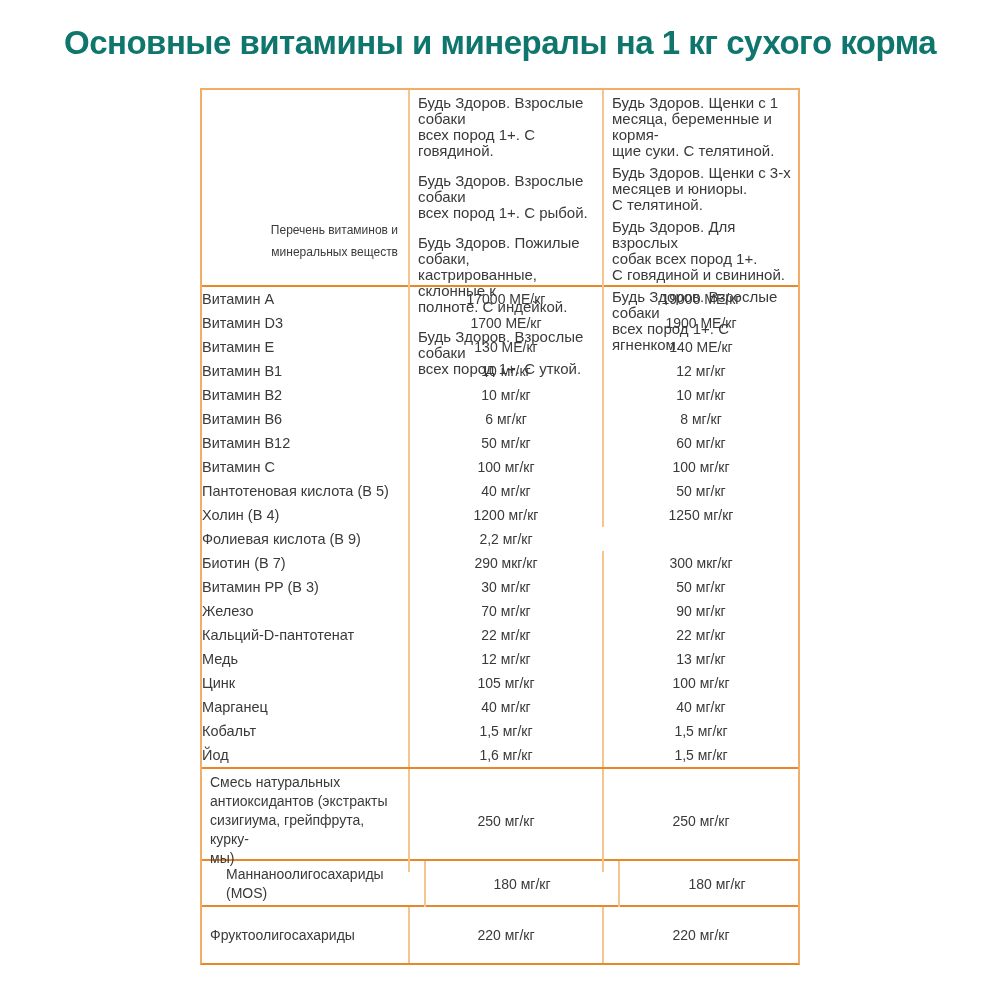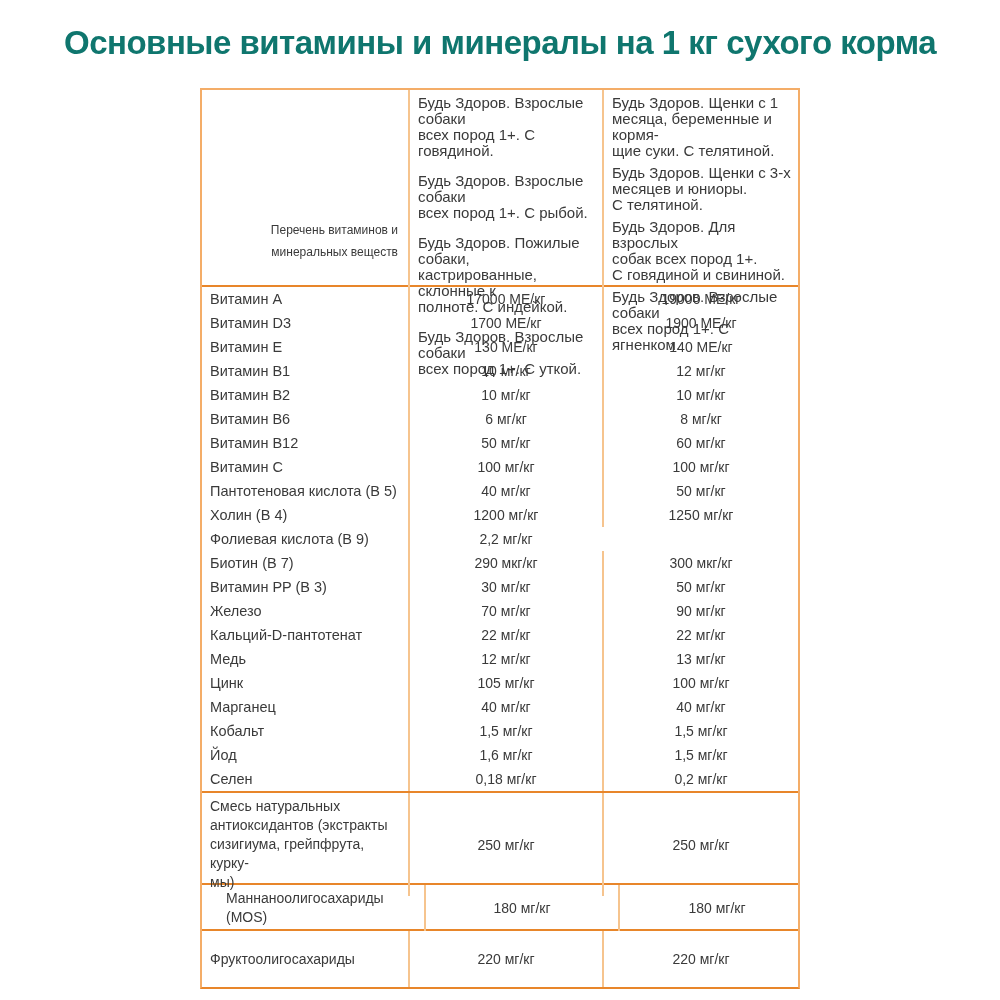--- a/index.html
+++ b/index.html
@@ -40,21 +40,20 @@
     padding: 12px 10px;
   }
   .hc2, .hc3 { border-left: 2px solid #f6c48e; }
   .products { padding: 5px 4px 0 8px; font-size: 15px; line-height: 16px; }
   .products p { white-space: pre-line; }
   .products.loose p { margin-bottom: 14px; }
   .products.tight p { margin-bottom: 6px; }
   .brow { border-top: 2px solid #e8862a; }
   .vrow { display: grid; grid-template-columns: 206px 194px 196px; height: 24px; }
   .vrow .c1 {
-    padding-left: 8px;
     font-size: 14.5px; line-height: 24px;
     white-space: nowrap;
   }
   .vrow .c2, .vrow .c3 {
     border-left: 2px solid #f6c48e;
     text-align: center;
     font-size: 14px; line-height: 24px;
   }
   .xrow { border-top: 2px solid #e8862a; }
   .xrow .xc1 {
@@ -223,25 +222,20 @@
         <div class="c2">1,5 мг/кг</div>
         <div class="c3">1,5 мг/кг</div>
       </div>
 
       <div class="vrow">
         <div class="c1">Йод</div>
         <div class="c2">1,6 мг/кг</div>
         <div class="c3">1,5 мг/кг</div>
       </div>
 
-      <div class="vrow">
-        <div class="c1">Селен</div>
-        <div class="c2">0,18 мг/кг</div>
-        <div class="c3">0,2 мг/кг</div>
-      </div>
     </div>
 
   <div class="grid3 xrow xrow-antiox">
     <div class="xc1">Смесь натуральных
 антиоксидантов (экстракты
 сизигиума, грейпфрута, курку-
 мы)</div>
     <div class="xc2">250 мг/кг</div>
     <div class="xc3">250 мг/кг</div>
   </div>

